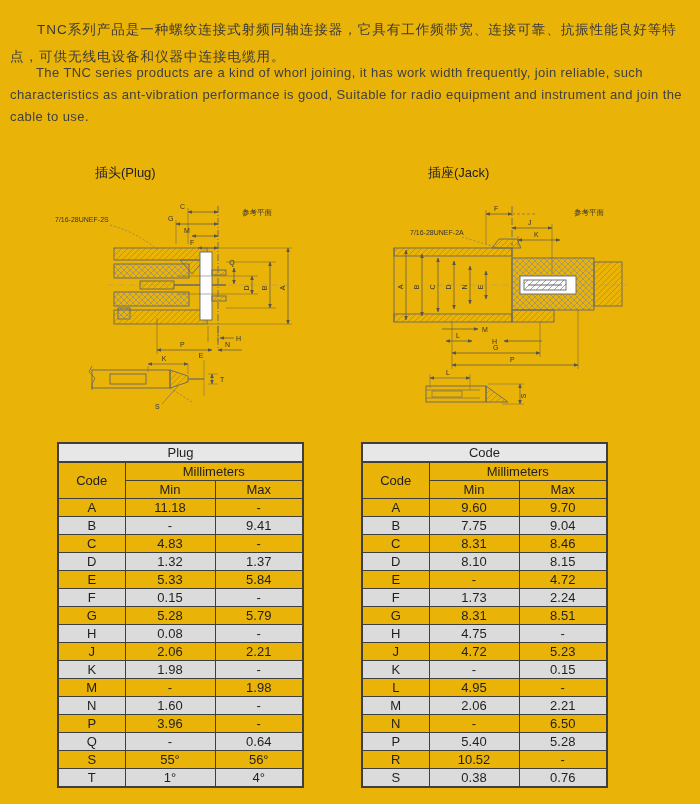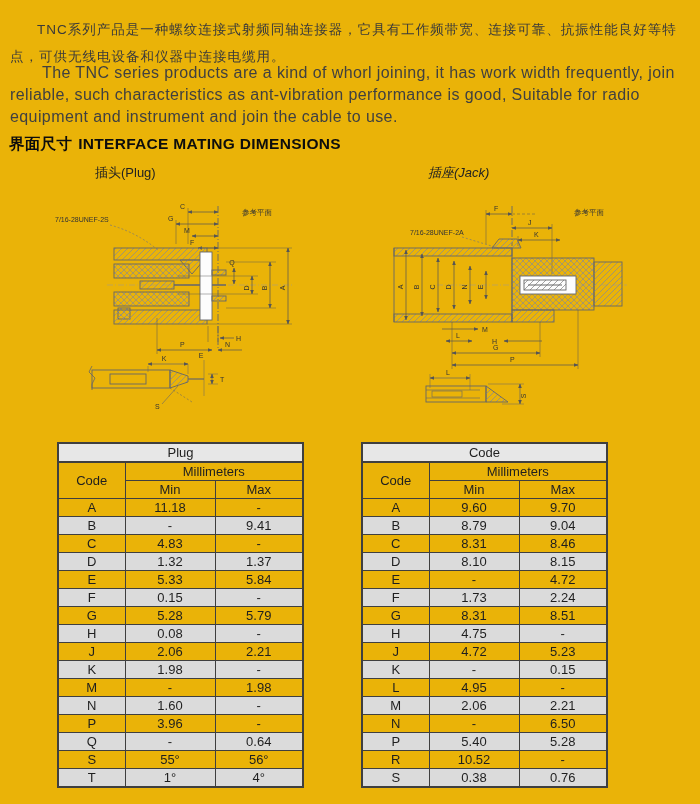--- a/index.html
+++ b/index.html
@@ -1,26 +1,26 @@
 <!DOCTYPE html>
 <html><head>
 <meta charset="utf-8">
 <style>
   html,body{margin:0;padding:0;background:#ffffff;}
   .page{position:relative;width:700px;height:804px;background:#eab308;overflow:hidden;
         font-family:"Liberation Sans","DejaVu Sans",sans-serif;color:#333;}
   .para{position:absolute;left:10px;right:8px;text-indent:2em;margin:0;}
   .para-zh{top:16px;font-size:13.5px;line-height:27px;letter-spacing:1px;color:#3a3a3a;}
-  .para-en{top:62px;font-size:16px;line-height:22px;color:#404040;letter-spacing:0.4px;}
+  .para-en{top:62px;font-size:13px;line-height:22px;color:#404040;letter-spacing:0.4px;}
   .section-title{position:absolute;left:9px;top:134px;margin:0;font-size:15.5px;
                  font-weight:bold;color:#0d0d0d;letter-spacing:0.3px;}
   .section-title .en{margin-left:6px;}
   .diag-title{position:absolute;top:164px;margin:0;font-size:13px;font-weight:normal;color:#222;}
   .diag-title.plug{left:95px;}
-  .diag-title.jack{left:428px;font-style:italic;}
+  .diag-title.jack{left:428px;}
   svg.diag{position:absolute;top:198px;}
   #plug-svg{left:52px;}
   #jack-svg{left:382px;}
   svg text{font-family:"Liberation Sans","DejaVu Sans",sans-serif;fill:#333;}
   .dim{position:absolute;top:442px;width:245px;border-collapse:collapse;table-layout:fixed;
        font-size:13px;color:#1f1f1f;border:2px solid #3f3f3f;padding-left:40px;}
   #plug-table{left:57px;}
   #jack-table{left:361px;}
   .dim th,.dim td{border:1px solid #3f3f3f;text-align:center;vertical-align:middle;
                   padding:0;height:17px;line-height:17px;font-weight:normal;}
@@ -31,21 +31,20 @@
   .dim col.c-max{width:88px;}
 </style>
 </head>
 <body>
 
 <div class="page">
 
   <p class="para para-zh">TNC系列产品是一种螺纹连接式射频同轴连接器，它具有工作频带宽、连接可靠、抗振性能良好等特点，可供无线电设备和仪器中连接电缆用。</p>
   <p class="para para-en">The TNC series products are a kind of whorl joining, it has work width frequently, join reliable, such characteristics as ant-vibration performance is good, Suitable for  radio equipment and instrument and join the cable to use.</p>
 
-  <h2 class="section-title"><span class="zh">界面尺寸</span><span class="en">INTERFACE MATING DIMENSIONS</span></h2>
 
   <h3 class="diag-title plug">插头(Plug)</h3>
   <h3 class="diag-title jack">插座(Jack)</h3>
 
   <svg id="plug-svg" class="diag" width="300" height="235" viewBox="0 0 300 235">
     <defs>
       <pattern id="ph1" patternUnits="userSpaceOnUse" width="6" height="6">
         <path d="M-1,7 L7,-1" stroke="#8d8d8d" stroke-width="0.8"></path>
       </pattern>
       <pattern id="ph2" patternUnits="userSpaceOnUse" width="6" height="6">
@@ -358,21 +357,21 @@
       </tr>
     </thead>
     <tbody>
         <tr>
           <td>A</td>
           <td>9.60</td>
           <td>9.70</td>
         </tr>
         <tr class="alt">
           <td>B</td>
-          <td>8.79</td>
+          <td>7.75</td>
           <td>9.04</td>
         </tr>
         <tr>
           <td>C</td>
           <td>8.31</td>
           <td>8.46</td>
         </tr>
         <tr class="alt">
           <td>D</td>
           <td>8.10</td>

